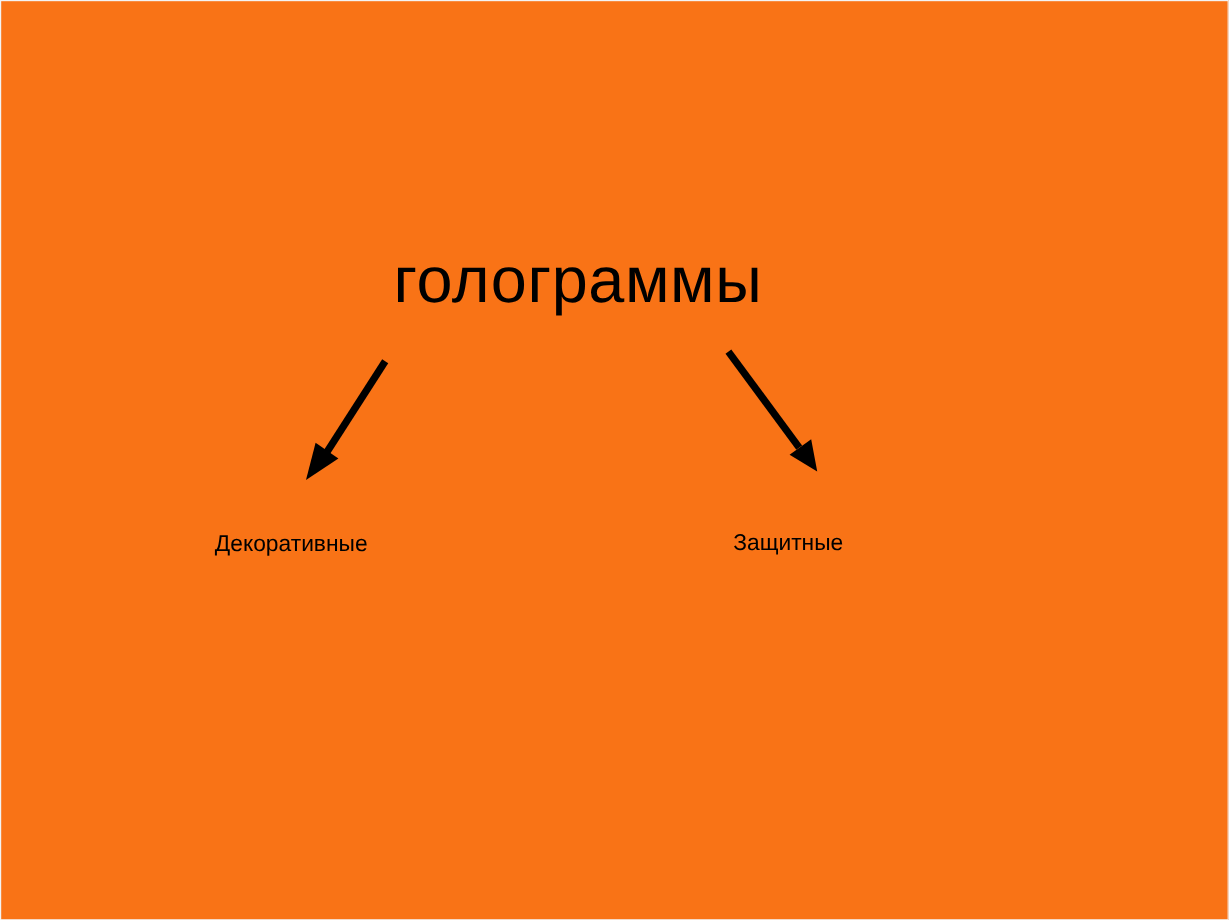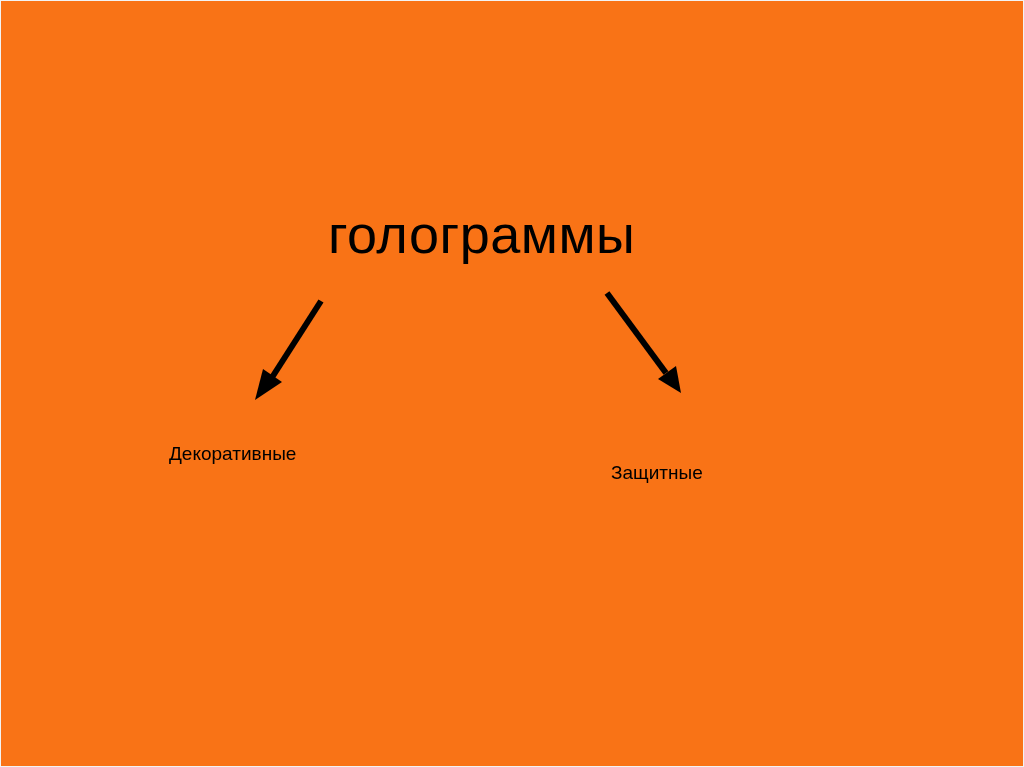--- a/index.html
+++ b/index.html
@@ -33,26 +33,26 @@
       letter-spacing: 0.5px;
       white-space: nowrap;
     }
     .label {
       position: absolute;
       font-size: 19px;
       line-height: 24px;
       white-space: nowrap;
     }
     .label-left {
-      left: 168px;
+      left: 178px;
       top: 441px;
     }
     .label-right {
       left: 610px;
-      top: 460px;
+      top: 440px;
     }
     .arrow {
       position: absolute;
       left: 0;
       top: 0;
       width: 1024px;
       height: 767px;
       pointer-events: none;
     }
   </style>

